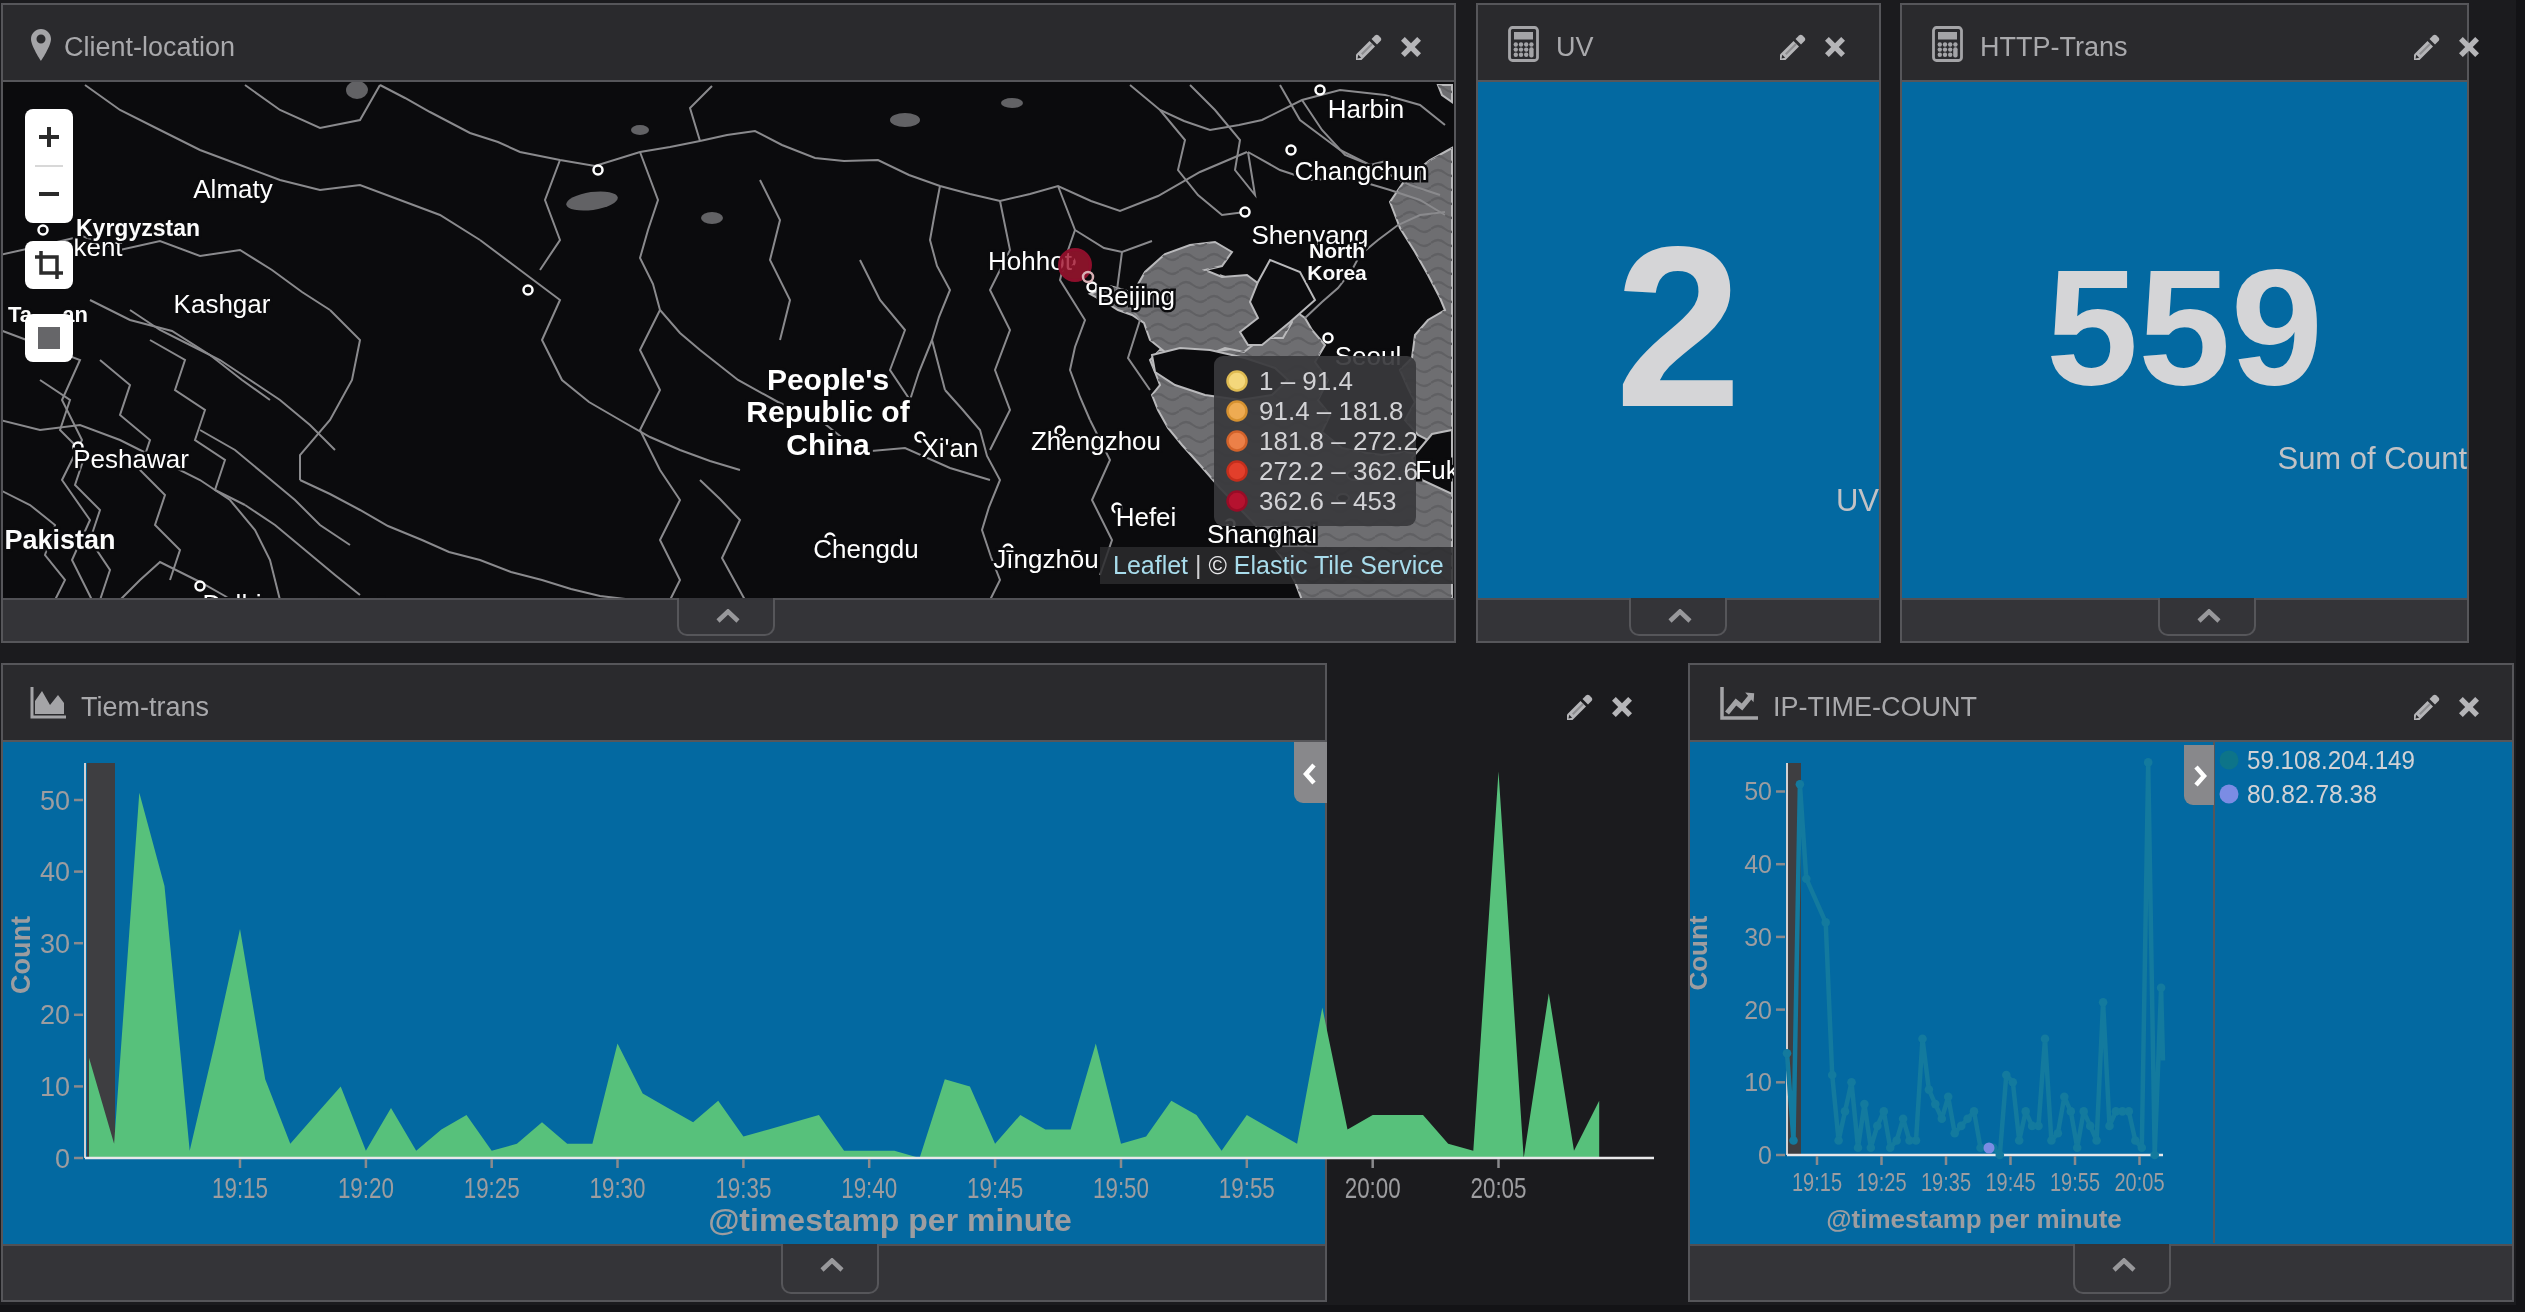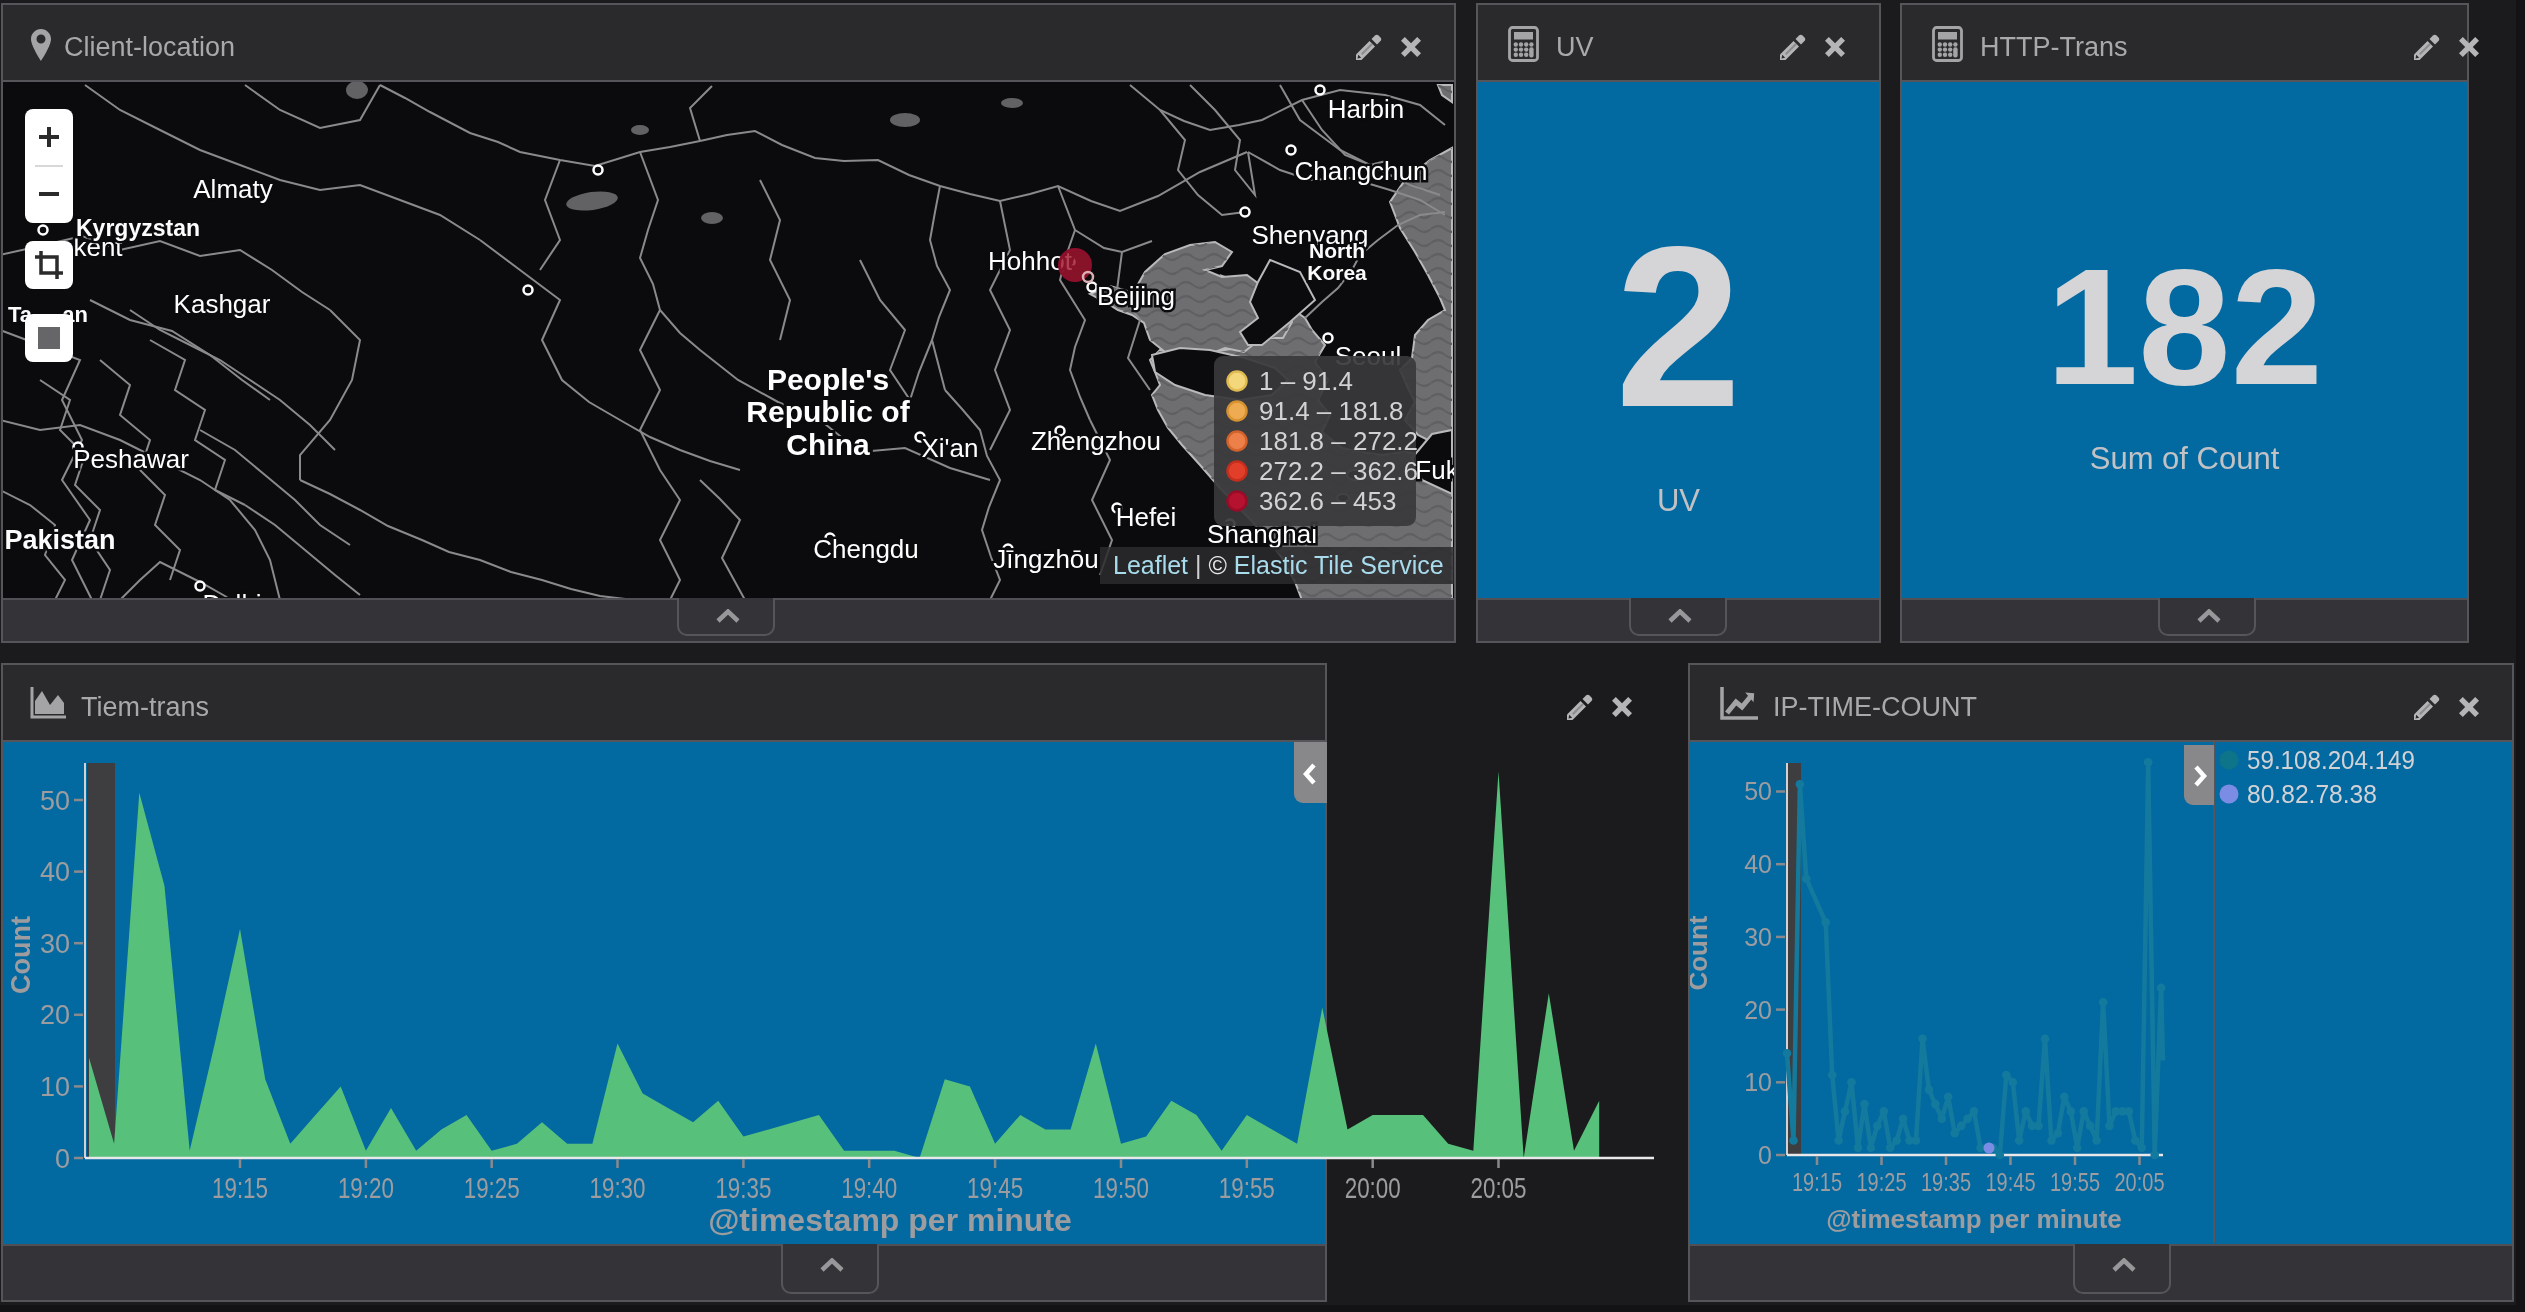--- a/index.html
+++ b/index.html
@@ -10,21 +10,21 @@
 .hicon{position:absolute;top:23px}
 .pfoot{position:absolute;left:0;right:0;bottom:0;background:#343438;border-top:2px solid #515155}
 .tab{position:absolute;top:-2px;width:98px;background:#343438;border:2px solid #56565a;border-top:none;border-radius:0 0 10px 10px}
 svg{position:absolute;display:block}
 .bd{fill:none;stroke:#8a8a8d;stroke-width:2}
 .city{fill:#fff;font-size:26px;text-anchor:middle;paint-order:stroke;stroke:#0b0b0d;stroke-width:5px;font-weight:400}
 .country{fill:#fcfcfc;font-weight:bold;text-anchor:middle;paint-order:stroke;stroke:#0b0b0d;stroke-width:5px}
 .prc{fill:#fff;font-weight:bold;font-size:30px;text-anchor:middle;paint-order:stroke;stroke:#0b0b0d;stroke-width:6px}
 .lbtn{position:absolute;background:#fff;border-radius:8px;color:#2b2b2b}
 .metricnum{position:absolute;color:#d5d5d7;font-weight:bold;text-align:center;line-height:1}
-.metriclab{position:absolute;color:#c2c2c5;text-align:center}
+.metriclab{position:absolute;color:#c2c2c5;text-align:right}
 </style></head><body>
 <div class="gapbg"></div>
 
 <div class="panel" style="left:1px;top:3px;width:1455px;height:640px">
   <div class="phead">
     <svg class="hicon" style="left:28px;top:24px" width="20" height="32" viewBox="0 0 20 32">
       <path d="M10 0C4.5 0 0 4.5 0 10c0 7 10 22 10 22s10-15 10-22C20 4.5 15.5 0 10 0zm0 14.5a4.5 4.5 0 1 1 0-9 4.5 4.5 0 0 1 0 9z" fill="#a4a4a7"></path>
     </svg>
     <div class="ptitle" style="left:61px">Client-location</div>
     <svg class="hicon" style="left:1353px;top:29px" width="26" height="26" viewBox="0 0 26 26">
@@ -267,21 +267,21 @@
           <path d="M0 20.5 L0 26 L5.5 26 L19 12.5 L13.5 7 Z"></path>
           <path d="M5 19.5 L15.5 9 L17 10.5 L6.5 21 Z" fill="#8c8c8f"></path>
           <path d="M15.5 5 L21 10.5 L24.5 7 C25.5 6 25.5 4.5 24.5 3.5 L22.5 1.5 C21.5 0.5 20 0.5 19 1.5 Z"></path>
         </g>
         <path d="M1.5 24.5 L2.3 20.8 L5.2 23.7 Z" fill="#2a2a2d"></path>
       </svg>
     <svg class="hicon" style="left:555px;top:30px" width="24" height="24" viewBox="0 0 24 24">
         <path d="M12 8.2 L18.2 2 L22 5.8 L15.8 12 L22 18.2 L18.2 22 L12 15.8 L5.8 22 L2 18.2 L8.2 12 L2 5.8 L5.8 2 Z" fill="#b5b5b8"></path>
       </svg>
   </div>
-  <div class="metricnum" style="left:0;width:100%;top:239px;font-size:166px">182</div>
+  <div class="metricnum" style="left:0;width:100%;top:239px;font-size:166px">559</div>
   <div class="metriclab" style="left:0;width:100%;top:436px;font-size:31px">Sum of Count</div>
   <div class="pfoot" style="height:43px">
     <div class="tab" style="left:256px;height:38px">
       <svg style="left:37px;top:11px" width="24" height="14" viewBox="0 0 24 14">
           <path d="M2 12 L12 2.5 L22 12" stroke="#98989b" stroke-width="4.5" fill="none"></path>
         </svg>
     </div>
   </div>
 </div>
 

